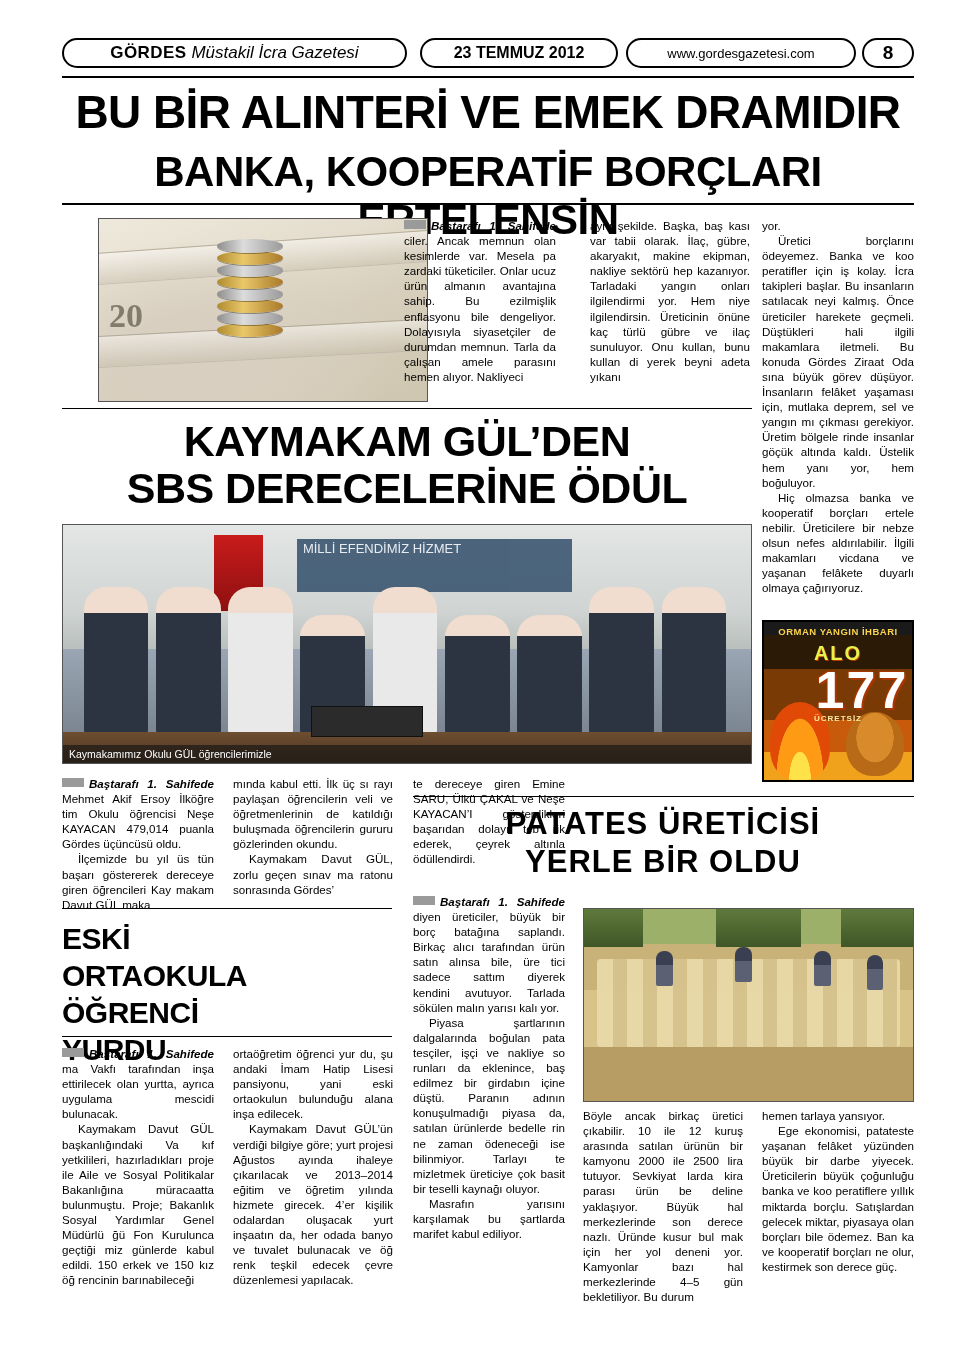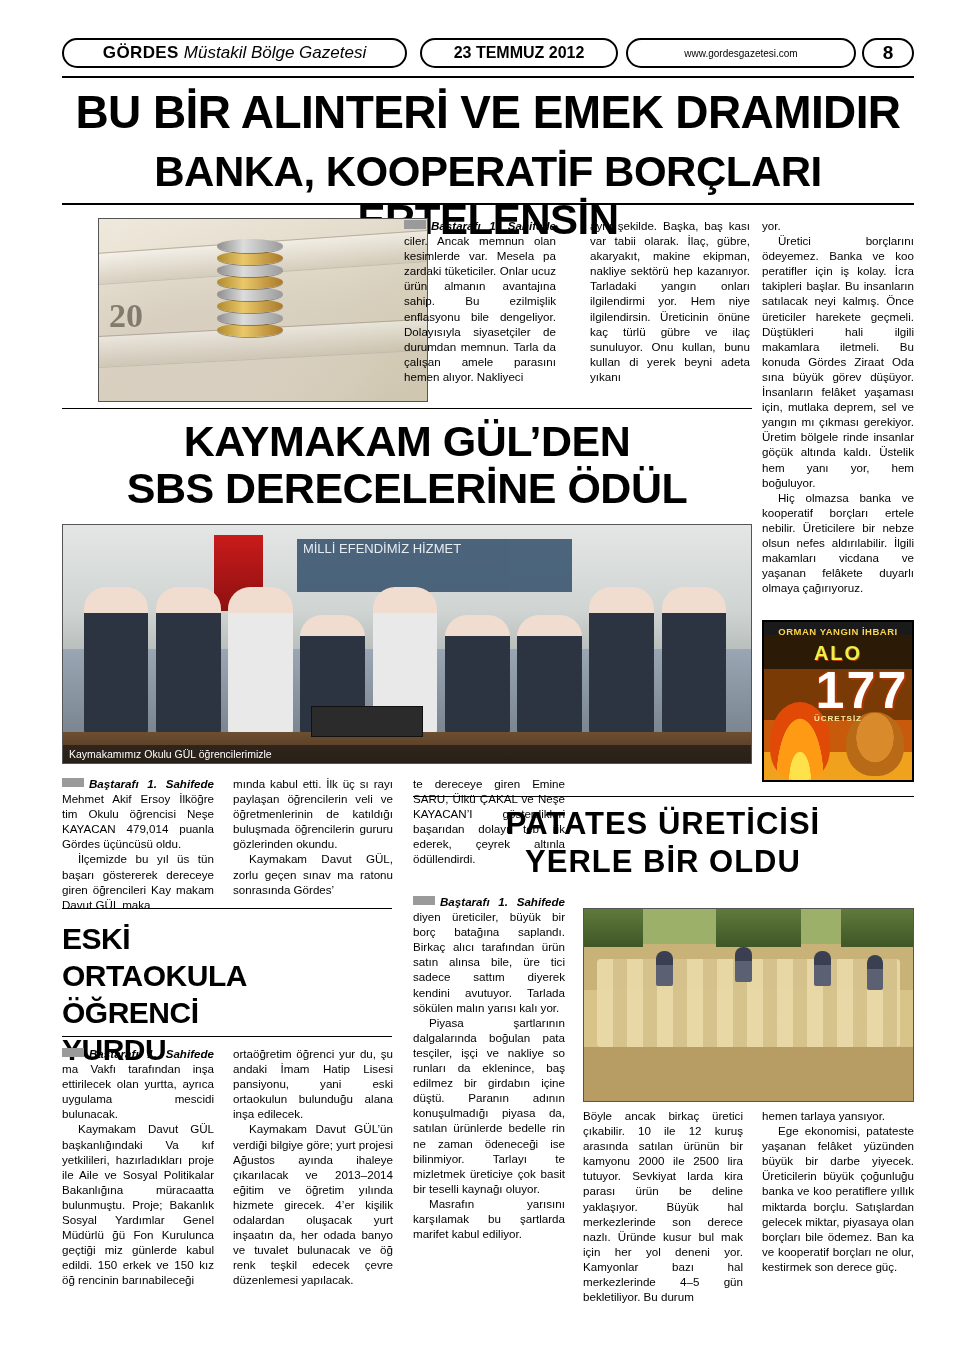--- a/index.html
+++ b/index.html
@@ -40,21 +40,21 @@
     display: flex;
     align-items: center;
     justify-content: center;
     background: #fff;
     white-space: nowrap;
   }
   .mh-name { left: 0; top: 0; width: 345px; font-size: 17px; }
   .mh-name .bold { font-weight: bold; letter-spacing: .4px; }
   .mh-name .ital { font-style: italic; margin-left: 5px; }
   .mh-date { left: 358px; top: 0; width: 198px; font-weight: bold; font-size: 16px; }
-  .mh-web { left: 564px; top: 0; width: 230px; font-size: 10px; }
+  .mh-web { left: 564px; top: 0; width: 230px; font-size: 13px; }
   .mh-page { left: 800px; top: 0; width: 52px; font-weight: bold; font-size: 19px; }
 
   .rule-top {
     position: absolute;
     left: 62px; top: 76px;
     width: 852px;
     height: 2px;
     background: #000;
   }
 
@@ -322,21 +322,21 @@
   }
 </style>
 </head>
 <body>
 
 <div class="page">
 
   <div class="masthead">
     <div class="mh-pill mh-name">
       <span class="bold">GÖRDES</span>
-      <span class="ital">Müstakil Bölge Gazetesi</span>
+      <span class="ital">Müstakil İcra Gazetesi</span>
     </div>
     <div class="mh-pill mh-date">23 TEMMUZ 2012</div>
     <div class="mh-pill mh-web">www.gordesgazetesi.com</div>
     <div class="mh-pill mh-page">8</div>
   </div>
   <div class="rule-top"></div>
 
   <div class="headline-1">BU BİR ALINTERİ VE EMEK DRAMIDIR</div>
   <div class="headline-2">BANKA, KOOPERATİF BORÇLARI ERTELENSİN</div>
   <div class="rule-under-head"></div>

